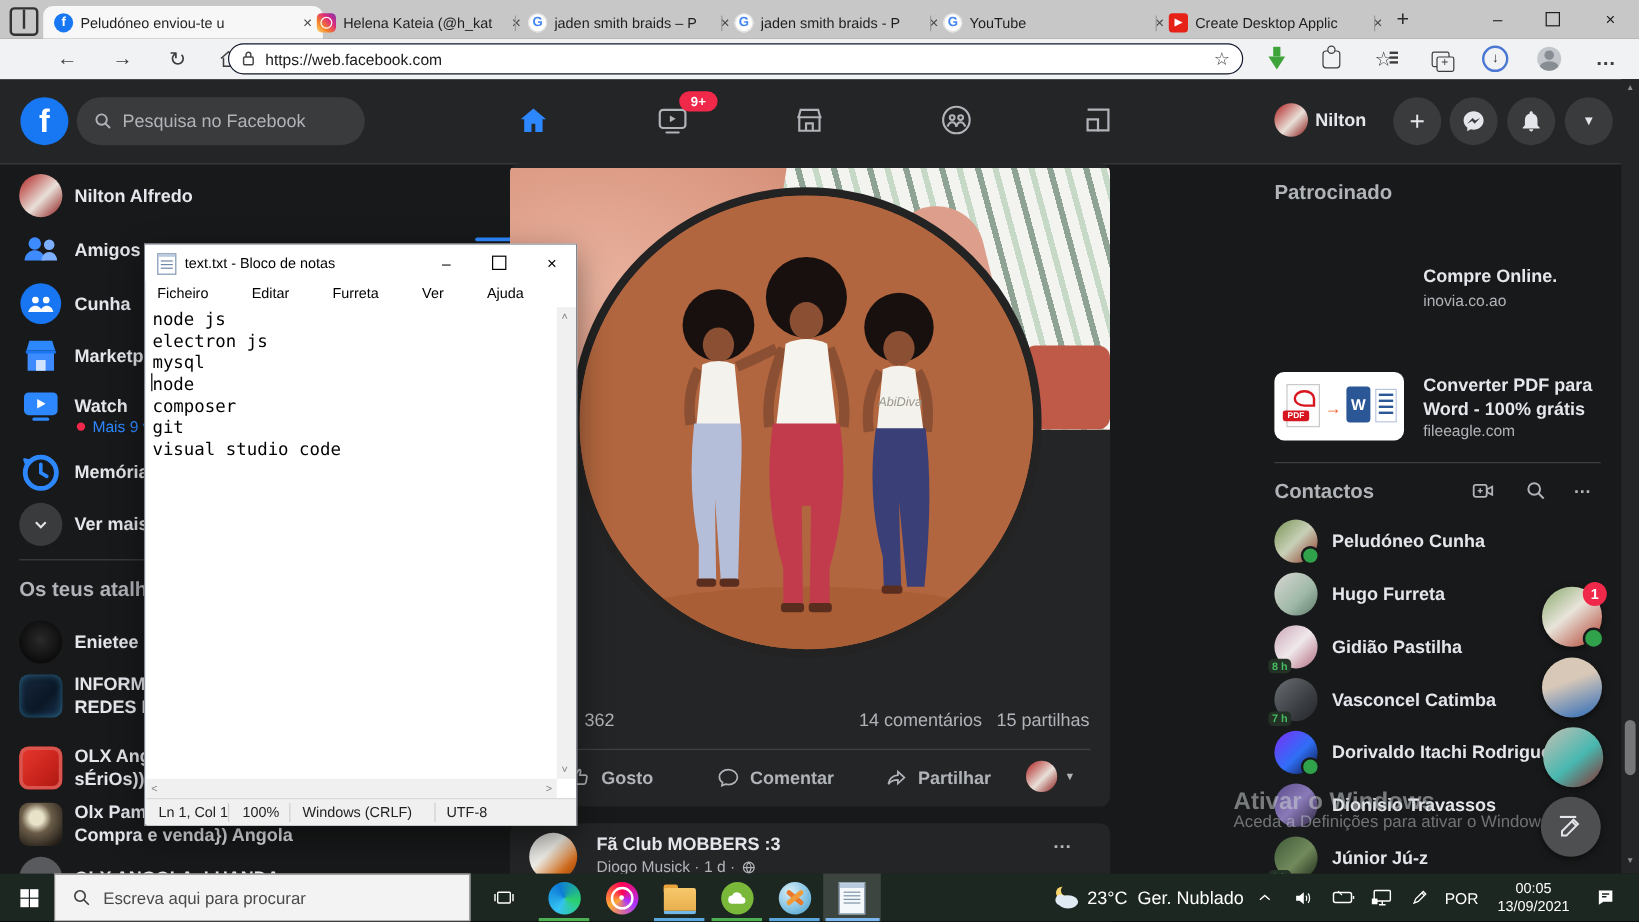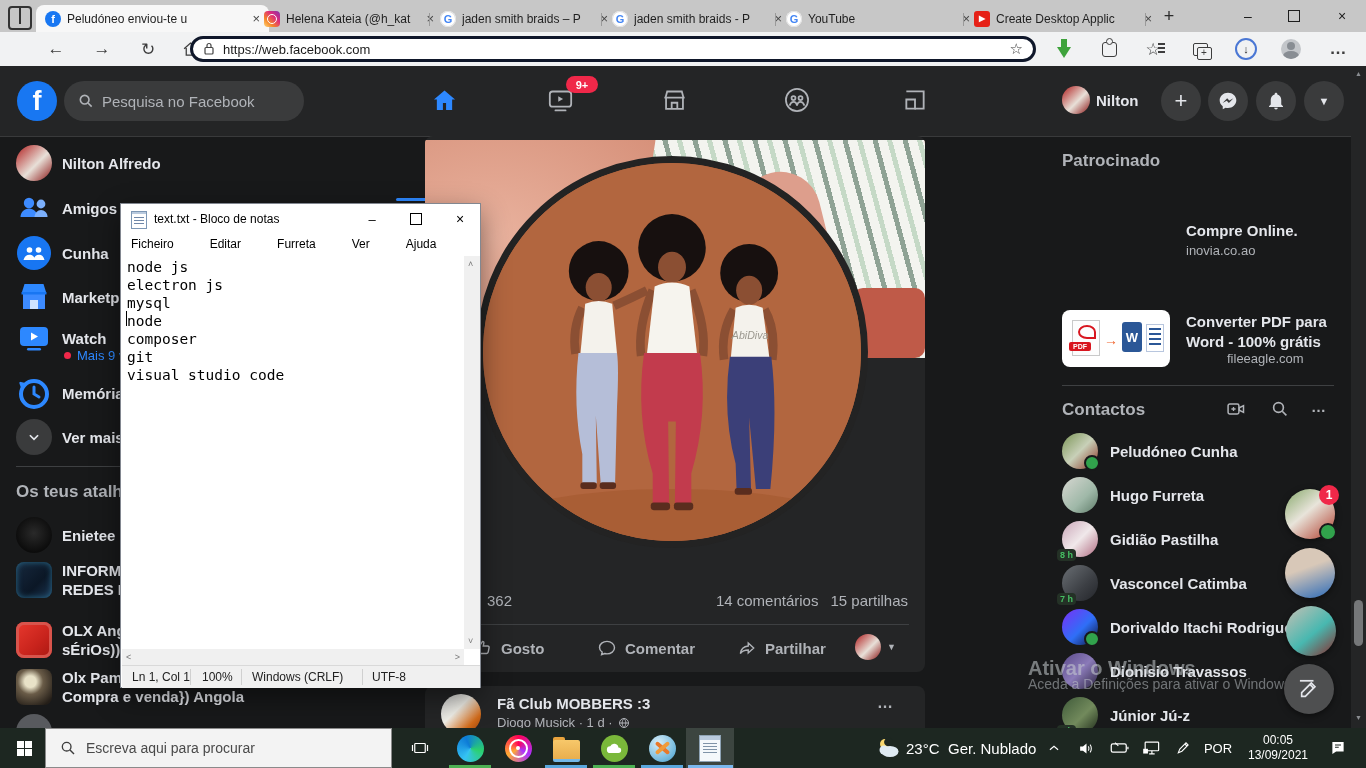--- a/index.html
+++ b/index.html
@@ -26,21 +26,21 @@
   .winctl{position:absolute;top:0;height:32px;width:46px;display:flex;align-items:center;
           justify-content:center;color:#1d1d1d;font-size:14px;}
   .maxbox{width:10px;height:10px;border:1.2px solid #1d1d1d;}
 
   
   .toolbar{position:absolute;left:0;top:32px;width:1366px;height:34px;background:#f1f2f3;
            border-bottom:1px solid #d7d7d7;}
   .tbtn{position:absolute;top:0;width:36px;height:34px;display:flex;align-items:center;
         justify-content:center;color:#3d3d3d;font-size:17px;}
   .addr{position:absolute;left:190px;top:4px;width:846px;height:26px;background:#fff;
-        border:3px solid #0f172a;border-radius:14px;display:flex;align-items:center;
+        border:1px solid #0f172a;border-radius:14px;display:flex;align-items:center;
         padding:0 10px;box-sizing:border-box;gap:8px;}
   .addr .url{font-size:13px;color:#1a1a1a;flex:1;}
 
   
   .fbheader{position:absolute;left:0;top:66px;width:1366px;height:70px;background:#242526;
             border-bottom:1px solid #393a3b;}
   .fblogo{position:absolute;left:17px;top:15px;width:40px;height:40px;border-radius:50%;
           background:#1877f2;color:#fff;font-size:27px;font-weight:800;display:flex;
           align-items:center;justify-content:center;}
   .fbsearch{position:absolute;left:64px;top:15px;width:240px;height:40px;border-radius:20px;
@@ -467,21 +467,21 @@
       <div style="margin:3px 2px;height:2px;background:#2b5797;"></div>
         <div style="margin:3px 2px;height:2px;background:#2b5797;"></div>
         <div style="margin:3px 2px;height:2px;background:#2b5797;"></div>
         <div style="margin:3px 2px;height:2px;background:#2b5797;"></div>
     </div>
   </div>
   <div class="ab" style="left:1186px;top:312px;font-size:15px;font-weight:600;color:#e4e6eb;line-height:20px;">
     <div>Converter PDF para</div>
     <div>Word - 100% grátis</div>
   </div>
-  <div class="ab" style="left:1186px;top:351px;font-size:13px;color:#b0b3b8;margin-left:41px;">fileeagle.com</div>
+  <div class="ab" style="left:1186px;top:351px;font-size:13px;color:#b0b3b8;">fileeagle.com</div>
 
   <div class="ab" style="left:1062px;top:385px;width:272px;height:1px;background:#3e4042;"></div>
   <div class="ab rhead" style="left:1062px;top:400px;">Contactos</div>
   <div class="ab" style="left:1226px;top:399px;">
     <svg width="20" height="20" viewBox="0 0 24 24" fill="none" stroke="#b0b3b8" stroke-width="1.8">
         <rect x="2.5" y="6" width="13" height="12" rx="2"></rect>
         <path d="M16 10.5 21 8v8l-5-2.5z"></path>
         <path d="M9 9.5v5M6.5 12h5" stroke-width="1.6"></path>
       </svg>
   </div>

